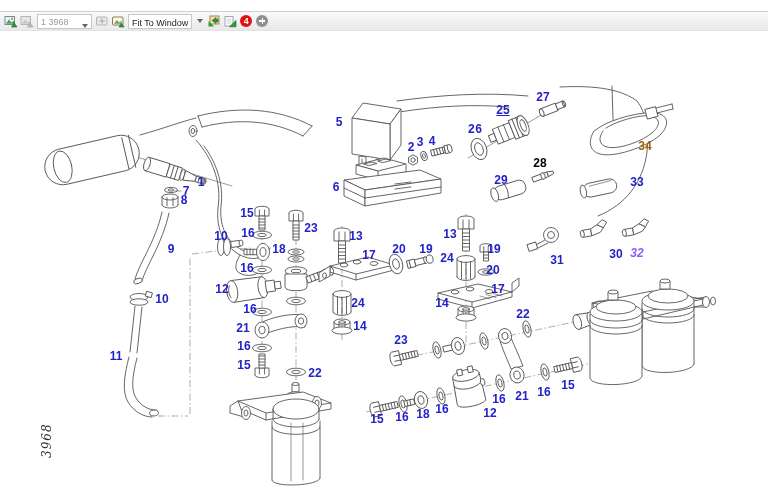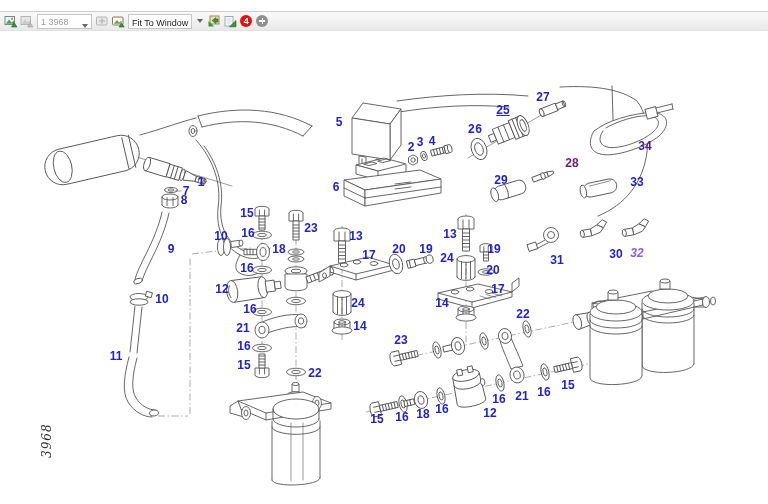--- a/index.html
+++ b/index.html
@@ -469,24 +469,24 @@
       <span class="plabel" style="left: 162px; top: 299px; color: rgb(34, 34, 200);">10</span>
       <span class="plabel" style="left: 116px; top: 356px; color: rgb(34, 34, 200);">11</span>
       <span class="plabel" style="left: 339px; top: 122px; color: rgb(34, 34, 200);">5</span>
       <span class="plabel" style="left: 411px; top: 147px; color: rgb(34, 34, 200);">2</span>
       <span class="plabel" style="left: 420px; top: 142px; color: rgb(34, 34, 200);">3</span>
       <span class="plabel" style="left: 432px; top: 141px; color: rgb(34, 34, 200);">4</span>
       <span class="plabel" style="left: 336px; top: 187px; color: rgb(34, 34, 200);">6</span>
       <span class="plabel" style="left: 503px; top: 110px; color: rgb(34, 34, 200); text-decoration: underline;">25</span>
       <span class="plabel" style="left: 475px; top: 130px; color: rgb(34, 34, 200); font-family: Liberation Mono, monospace;">26</span>
       <span class="plabel" style="left: 543px; top: 97px; color: rgb(34, 34, 200);">27</span>
-      <span class="plabel" style="left: 572px; top: 163px; color: #701a75;">28</span>
+      <span class="plabel" style="left: 540px; top: 163px; color: #000000;">28</span>
       <span class="plabel" style="left: 501px; top: 180px; color: rgb(34, 34, 200);">29</span>
       <span class="plabel" style="left: 637px; top: 182px; color: rgb(34, 34, 200);">33</span>
-      <span class="plabel" style="left: 645px; top: 146px; color: #4c1d95;">34</span>
+      <span class="plabel" style="left: 645px; top: 146px; color: #a16207;">34</span>
       <span class="plabel" style="left: 584px; top: 254px; color: rgb(34, 34, 200); margin-left: 32px;">30</span>
       <span class="plabel" style="left: 541px; top: 260px; color: rgb(34, 34, 200); margin-left: 16px;">31</span>
       <span class="plabel" style="left: 637px; top: 253px; color: #8b5cf6; font-style: italic;">32</span>
       <span class="plabel" style="left: 247px; top: 213px; color: rgb(34, 34, 200);">15</span>
       <span class="plabel" style="left: 248px; top: 233px; color: rgb(34, 34, 200);">16</span>
       <span class="plabel" style="left: 279px; top: 249px; color: rgb(34, 34, 200);">18</span>
       <span class="plabel" style="left: 311px; top: 228px; color: rgb(34, 34, 200);">23</span>
       <span class="plabel" style="left: 247px; top: 268px; color: rgb(34, 34, 200);">16</span>
       <span class="plabel" style="left: 222px; top: 289px; color: rgb(34, 34, 200);">12</span>
       <span class="plabel" style="left: 250px; top: 309px; color: rgb(34, 34, 200);">16</span>

